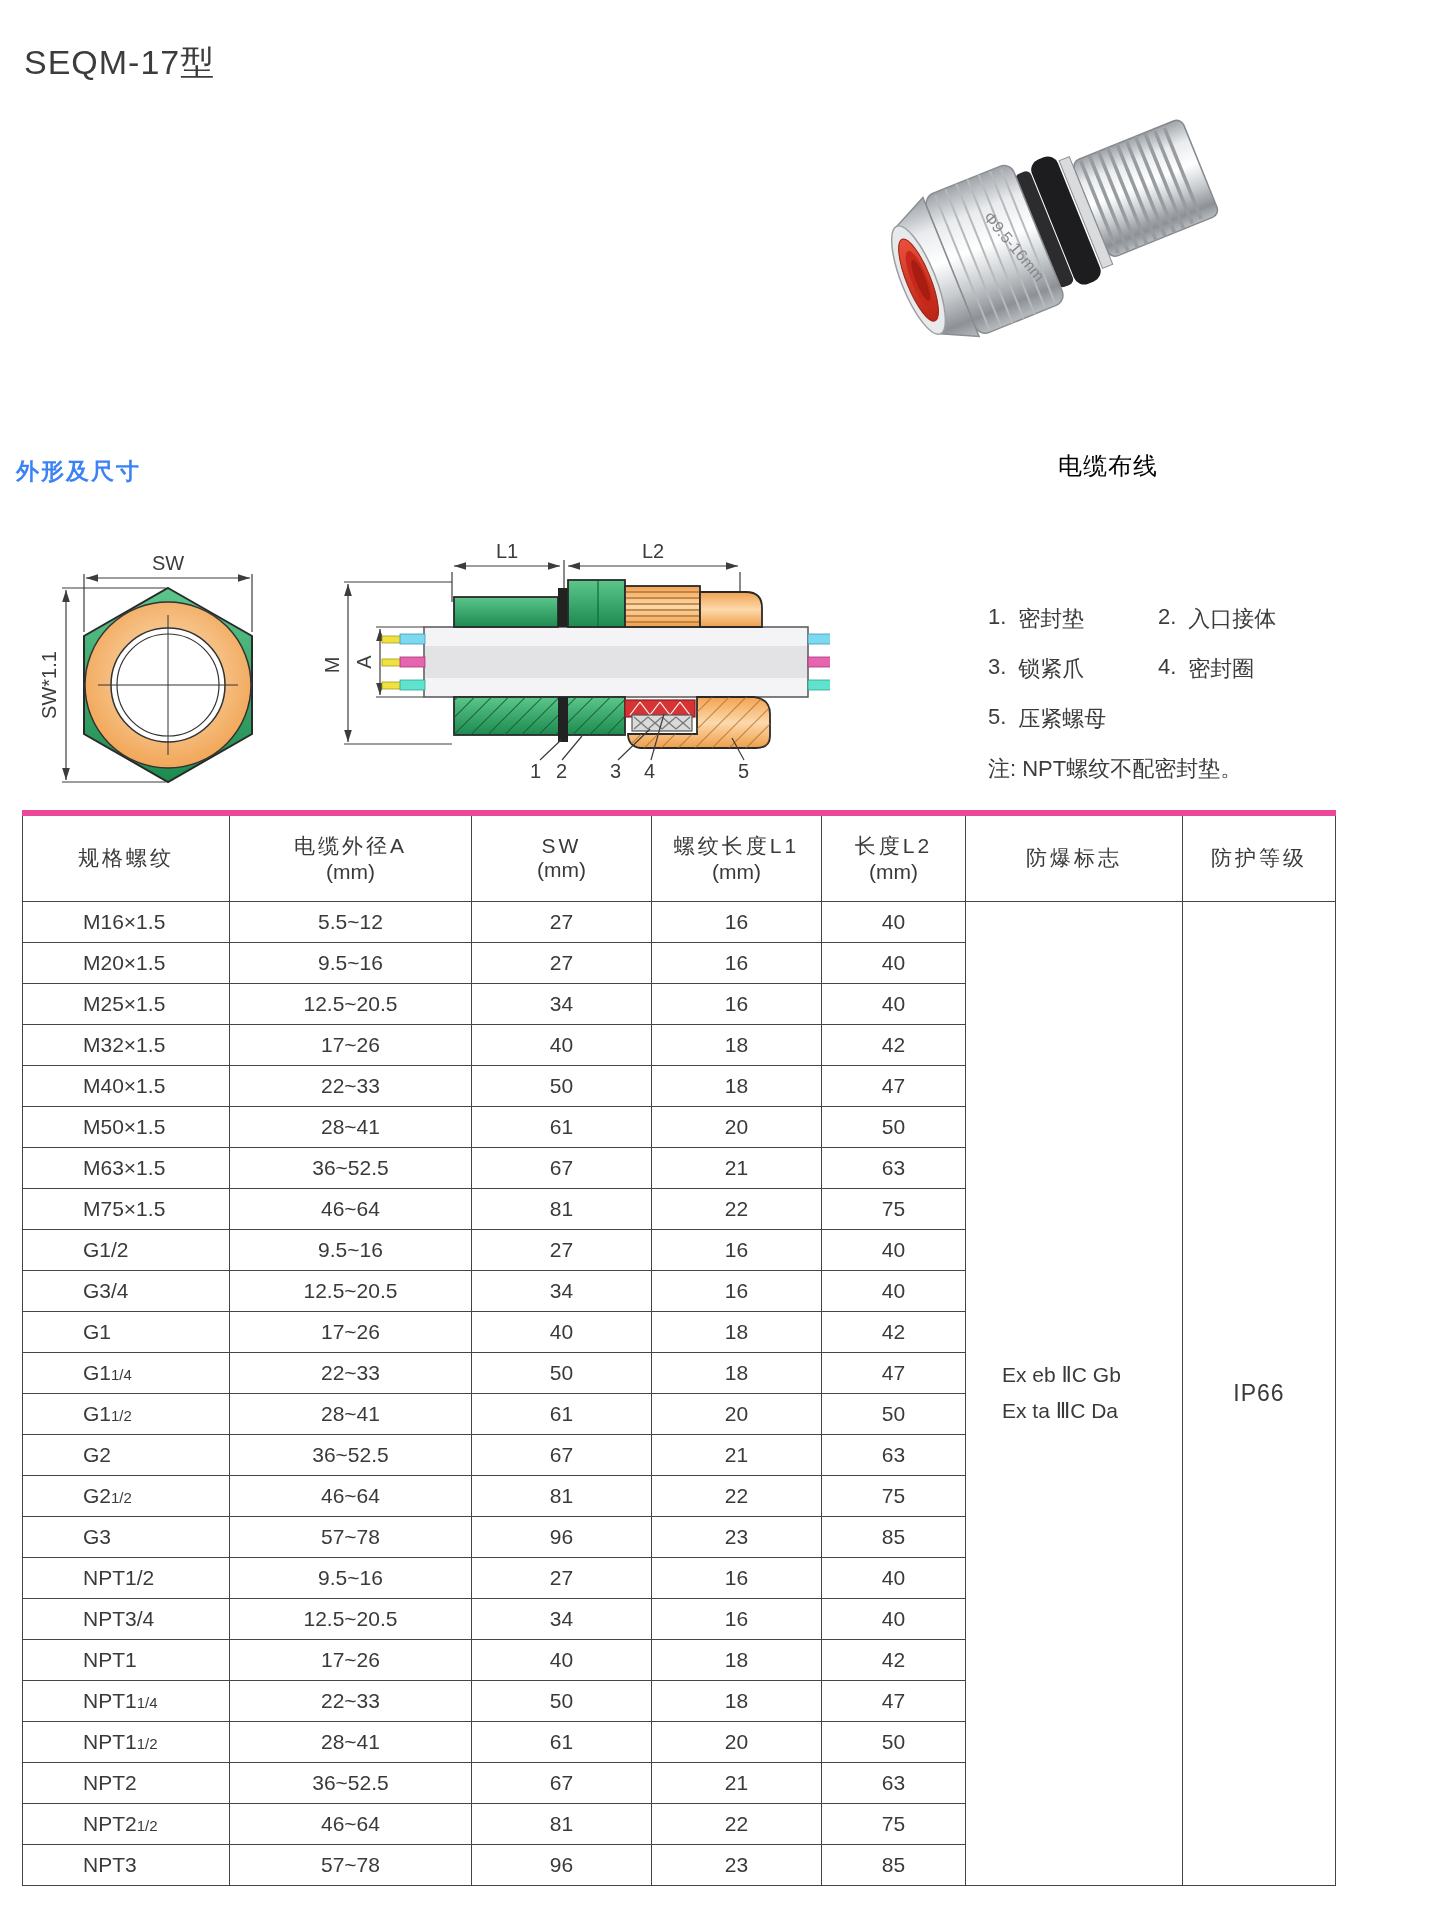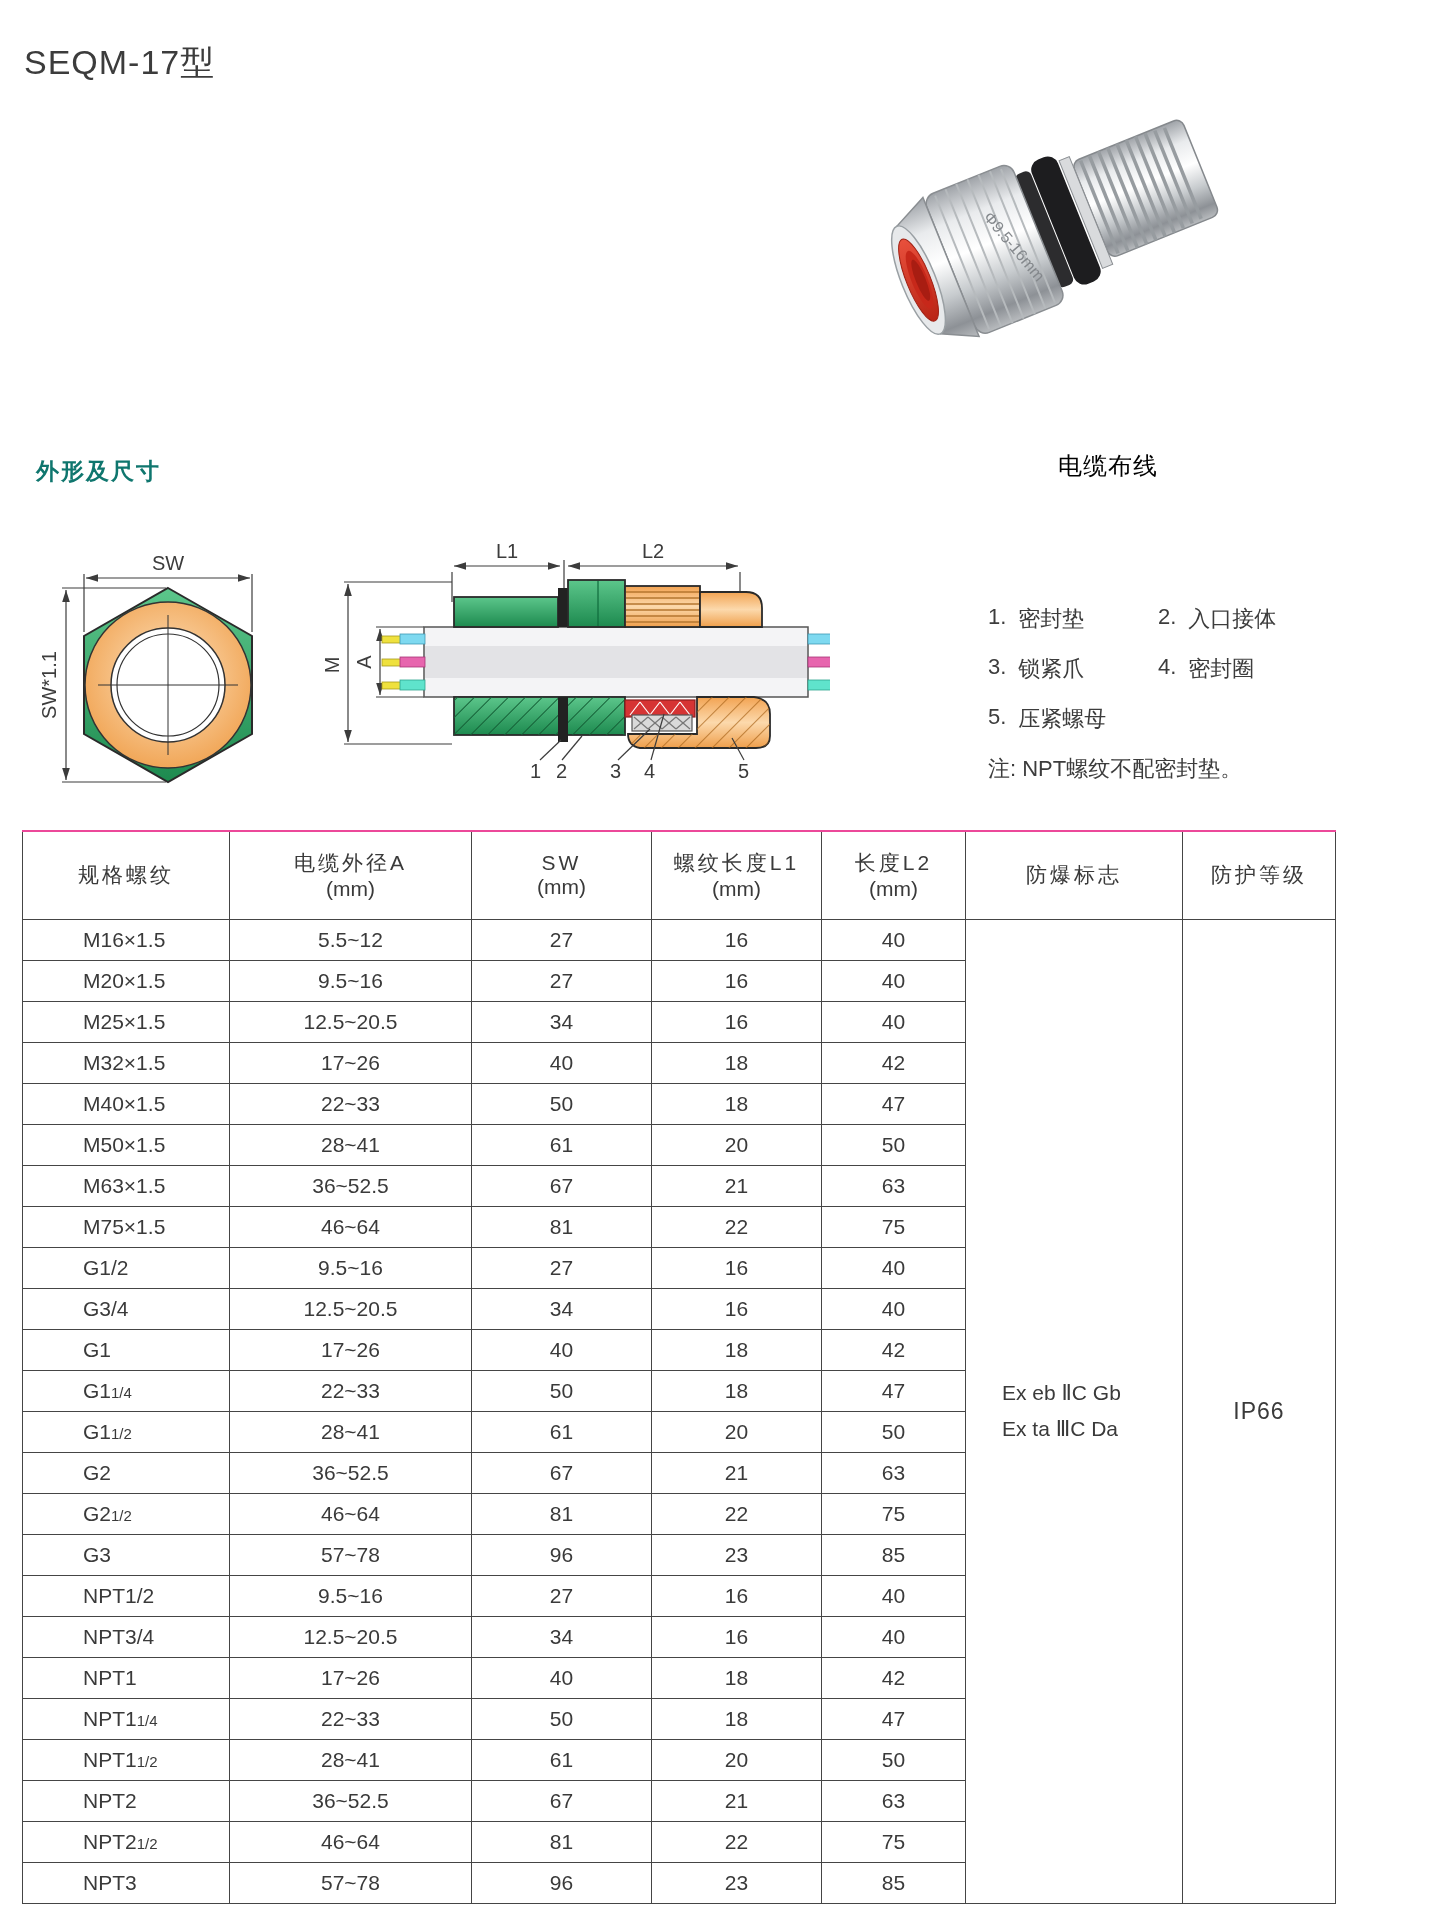--- a/index.html
+++ b/index.html
@@ -6,35 +6,35 @@
   body{font-family:"Liberation Sans","DejaVu Sans",sans-serif;color:#3b3b3b;}
   #page{position:relative;width:1443px;height:1916px;background:#fff;overflow:hidden;}
 
   .title{position:absolute;left:24px;top:40px;font-size:34px;font-weight:normal;color:#3c3c3c;letter-spacing:1px;}
   .features{position:absolute;left:24px;top:106px;font-size:23px;color:#3d3d3d;}
   .features div{margin-bottom:27px;letter-spacing:.5px;}
 
   .photo{position:absolute;left:830px;top:66px;}
   .photo-caption{position:absolute;left:1058px;top:450px;font-size:24px;color:#000000;letter-spacing:1px;}
 
-  .section-heading{position:absolute;left:36px;top:456px;font-size:23px;font-weight:bold;color:#0f766e;letter-spacing:2px;}
+  .section-heading{position:absolute;left:16px;top:456px;font-size:23px;font-weight:bold;color:#3b82f6;letter-spacing:2px;}
 
   .drawing{position:absolute;left:30px;top:515px;}
 
   .legend{position:absolute;left:988px;top:604px;width:440px;font-size:22px;color:#3c3c3c;}
   .legend .lrow{display:flex;margin-bottom:20px;}
   .legend .litem{display:flex;width:170px;}
   .legend .litem.wide{width:260px;}
   .legend .lnum{margin-right:12px;}
   .legend .note{margin-top:4px;font-size:22px;}
 
   table.spec{position:absolute;left:22px;top:810px;width:1313px;border-collapse:collapse;table-layout:fixed;
              font-size:21px;color:#3a3a3a;}
   table.spec th,table.spec td{border:1.6px solid #454545;padding:0;}
-  table.spec{border-top:2px solid #ec4899;margin-top:20px;}
+  table.spec{border-top:6px solid #ec4899;}
   table.spec thead tr{height:88px;}
   table.spec tbody tr{height:41px;}
   table.spec th{font-weight:normal;vertical-align:middle;text-align:center;}
   table.spec th .h1{display:block;letter-spacing:3px;}
   table.spec th .h2{display:block;letter-spacing:0;}
   table.spec td{vertical-align:middle;text-align:center;}
   table.spec td.c-spec{text-align:left;padding-left:60px;}
   table.spec td.c-spec .sub{font-size:15px;}
   table.spec td.c-ex{text-align:left;padding-left:36px;font-size:21px;}
   table.spec td.c-ex div{line-height:36px;}

